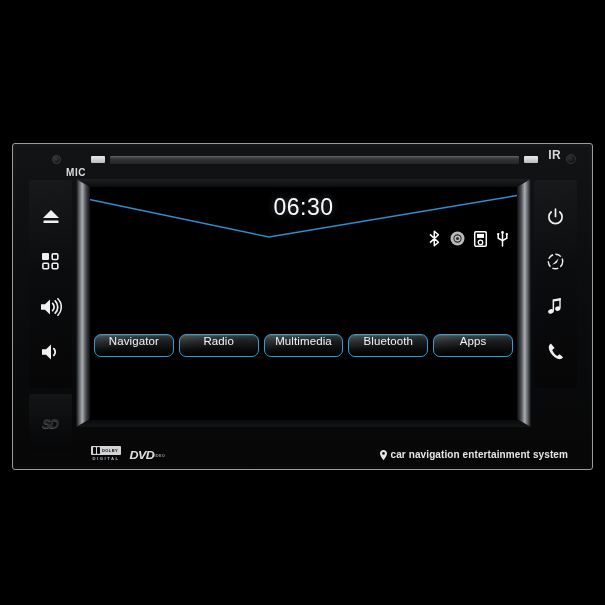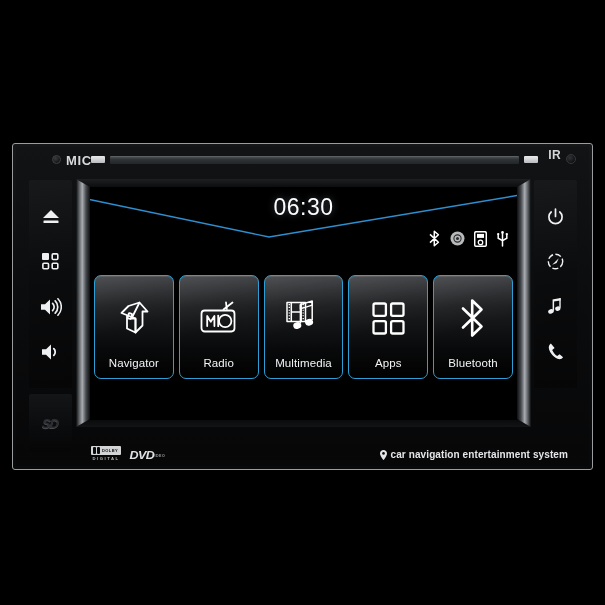--- a/index.html
+++ b/index.html
@@ -48,22 +48,22 @@
   .mic-dot {
     position: absolute;
     left: 39px; top: 11px;
     width: 9px; height: 9px;
     border-radius: 50%;
     background: radial-gradient(circle at 35% 33%, #3a3d40, #141517 72%);
     border: 1px solid #3f4245;
   }
   .mic-label {
     position: absolute;
-    left: 53px; top: 9px;
-    font-size: 13px;
+    left: 53px; top: 23px;
+    font-size: 10px;
     font-weight: bold;
     letter-spacing: 0.6px;
     color: #d9dbdd;
   }
   .ir-label {
     position: absolute;
     right: 31px; top: 4px;
     font-size: 12px;
     font-weight: bold;
     letter-spacing: 0.4px;
@@ -230,24 +230,25 @@
     color: #fff;
   }
   #status-icons .st-ico { display: flex; align-items: center; }
 
   
   #tiles {
     position: absolute;
     left: 7px;
     right: 7px;
     top: 88px;
-    height: 104px;
+    height: 140px;
     display: flex;
     gap: 5px;
     z-index: 2;
+    align-items: center;
   }
   .tile {
     flex: 1;
     position: relative;
     border: 1px solid #2d9fd6;
     border-radius: 7px;
     background:
       linear-gradient(165deg, rgba(255,255,255,0.10) 0%, rgba(255,255,255,0.04) 26%, rgba(255,255,255,0) 50%),
       linear-gradient(180deg, #35373a 0%, #1b1d1f 30%, #090a0b 70%, #010101 100%);
     display: flex;
@@ -553,37 +554,37 @@
                 <line x1="28.2" y1="2.0" x2="28.2" y2="21.0"></line>
                 <ellipse cx="13.3" cy="26.6" rx="3.3" ry="2.6" fill="#fff" stroke="#fff" transform="rotate(-15 13.3 26.6)"></ellipse>
                 <ellipse cx="25.1" cy="23.2" rx="3.3" ry="2.6" fill="#fff" stroke="#fff" transform="rotate(-15 25.1 23.2)"></ellipse>
               </svg>
             </div>
             <span class="tile-label">Multimedia</span>
           </div>
 
           <div class="tile">
             <div class="tile-icon">
+              <svg width="28" height="40" viewBox="0 0 28 40" fill="none" stroke="#fff" stroke-width="2.6" stroke-linejoin="round" stroke-linecap="round">
+                <path d="M4 10.5 L22.5 28.5 L13.2 37.5 V2.5 L22.5 11.5 L4 29.5"></path>
+              </svg>
+            </div>
+            <span class="tile-label">Bluetooth</span>
+          </div>
+
+          <div class="tile">
+            <div class="tile-icon">
               <svg width="33" height="33" viewBox="0 0 33 33" fill="none" stroke="#fff" stroke-width="2.3">
                 <rect x="1.5" y="1.5" width="12.4" height="12.4" rx="1.6"></rect>
                 <rect x="19.1" y="1.5" width="12.4" height="12.4" rx="1.6"></rect>
                 <rect x="1.5" y="19.1" width="12.4" height="12.4" rx="1.6"></rect>
                 <rect x="19.1" y="19.1" width="12.4" height="12.4" rx="1.6"></rect>
               </svg>
             </div>
             <span class="tile-label">Apps</span>
-          </div>
-
-          <div class="tile">
-            <div class="tile-icon">
-              <svg width="28" height="40" viewBox="0 0 28 40" fill="none" stroke="#fff" stroke-width="2.6" stroke-linejoin="round" stroke-linecap="round">
-                <path d="M4 10.5 L22.5 28.5 L13.2 37.5 V2.5 L22.5 11.5 L4 29.5"></path>
-              </svg>
-            </div>
-            <span class="tile-label">Bluetooth</span>
           </div>
 
         </div>
       </div>
     </div>
 
     <div class="logos">
       <div class="dolby-logo">
         <div class="dolby-mark">
           <span class="dolby-dd">

